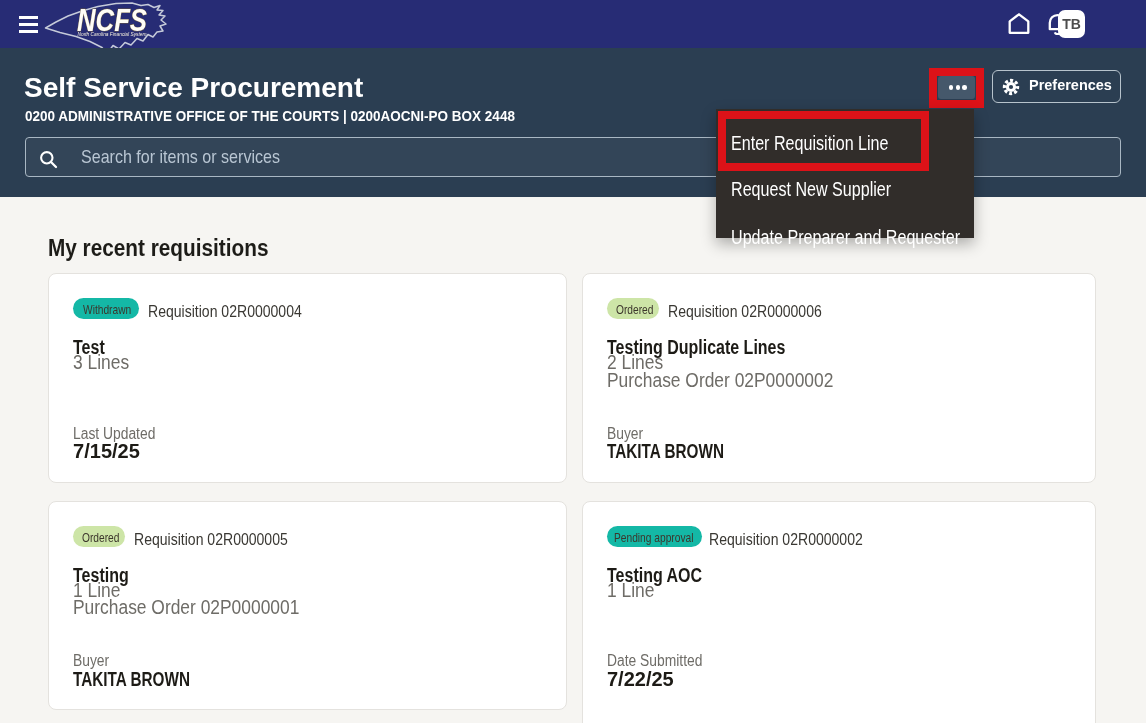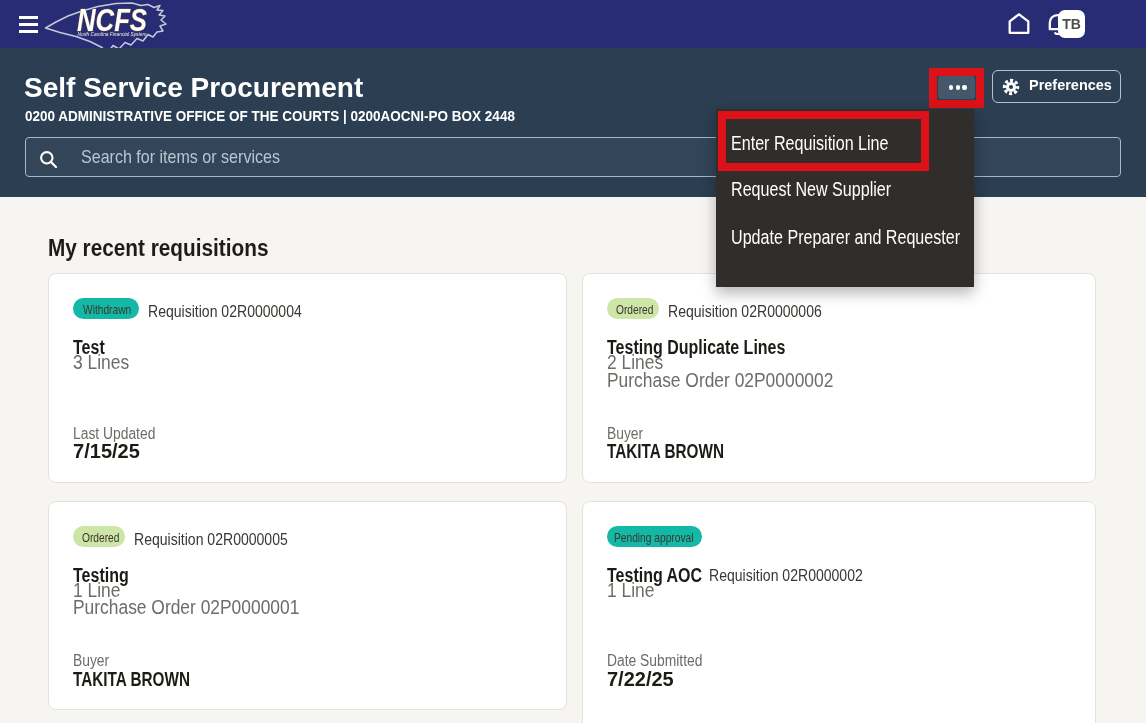--- a/index.html
+++ b/index.html
@@ -23,21 +23,21 @@
   .card { position:absolute; background:#fff; border:1px solid #e4e2de; border-radius:8px; }
   .badge { position:absolute; top:24.3px; height:21px; border-radius:10.5px; }
   .badge span { position:absolute; top:4.1px; font-size:13px; color:#3c362c; transform:scaleX(0.785); transform-origin:0 0; display:inline-block; white-space:nowrap; }
   .tan { background:#14b8a6; }
   .green { background:#cde5a7; }
   .req { position:absolute; top:28.2px; font-size:17px; color:#3a3833; }
   .title { position:absolute; left:24.5px; top:62.4px; font-size:20px; font-weight:700; color:#1d1b16; }
   .meta { position:absolute; left:24.5px; top:80px; font-size:20px; color:#6e6c67; line-height:17.8px; }
   .flabel { position:absolute; left:24.5px; top:150.6px; font-size:16px; color:#6e6c67; }
   .fvalue { position:absolute; left:24.5px; top:166.3px; font-size:20px; font-weight:700; color:#1d1b16; }
-  #menu { left:716px; top:109.4px; width:258px; height:178px; background:#312d2a; box-shadow:0 6px 14px rgba(0,0,0,0.3); }
+  #menu { left:716px; top:109.4px; width:258px; height:129px; background:#312d2a; box-shadow:0 6px 14px rgba(0,0,0,0.3); }
   .mi { position:absolute; left:14.5px; color:#fff; font-size:20px; }
   #redrect2 { left:718.3px; top:111.2px; width:210.7px; height:59.8px; border:8px solid #dc1218; }
 </style>
 </head>
 <body>
   <div class="abs" id="topbar">
     <div class="hbar" style="top:15.7px"></div>
     <div class="hbar" style="top:23px"></div>
     <div class="hbar" style="top:30.3px"></div>
     <svg class="abs" style="left:44px; top:0px" width="128" height="58" viewBox="0 0 128 58">
@@ -108,21 +108,21 @@
     <span class="req" style="left:85px;"><span class="sx" style="transform:scaleX(0.826)">Requisition 02R0000005</span></span>
     <div class="title"><span class="sx" style="transform:scaleX(0.80)">Testing</span></div>
     <div class="meta"><span class="sx" style="transform:scaleX(0.87)">1 Line</span><br><span class="sx" style="transform:scaleX(0.87)">Purchase Order 02P0000001</span></div>
     <div class="flabel"><span class="sx" style="transform:scaleX(0.865)">Buyer</span></div>
     <div class="fvalue"><span class="sx" style="transform:scaleX(0.765)">TAKITA BROWN</span></div>
   </div>
   <div class="card" style="left:581.5px; top:500.7px; width:514.6px; height:243px;">
     <span class="badge tan" style="left:24.7px; width:94.4px;">
       <span style="left:7.1px;">Pending approval</span>
     </span>
-    <span class="req" style="left:126.8px;margin-top:36px;"><span class="sx" style="transform:scaleX(0.826)">Requisition 02R0000002</span></span>
+    <span class="req" style="left:126.8px;"><span class="sx" style="transform:scaleX(0.826)">Requisition 02R0000002</span></span>
     <div class="title"><span class="sx" style="transform:scaleX(0.80)">Testing AOC</span></div>
     <div class="meta"><span class="sx" style="transform:scaleX(0.87)">1 Line</span></div>
     <div class="flabel"><span class="sx" style="transform:scaleX(0.865)">Date Submitted</span></div>
     <div class="fvalue">7/22/25</div>
   </div>
 
   <div class="abs" id="menu">
     <div class="mi" style="top:22.2px"><span class="sx" style="transform:scaleX(0.805)">Enter Requisition Line</span></div>
     <div class="mi" style="top:116.7px"><span class="sx" style="transform:scaleX(0.805)">Update Preparer and Requester</span></div>
     <div class="mi" style="top:68.8px"><span class="sx" style="transform:scaleX(0.805)">Request New Supplier</span></div>

